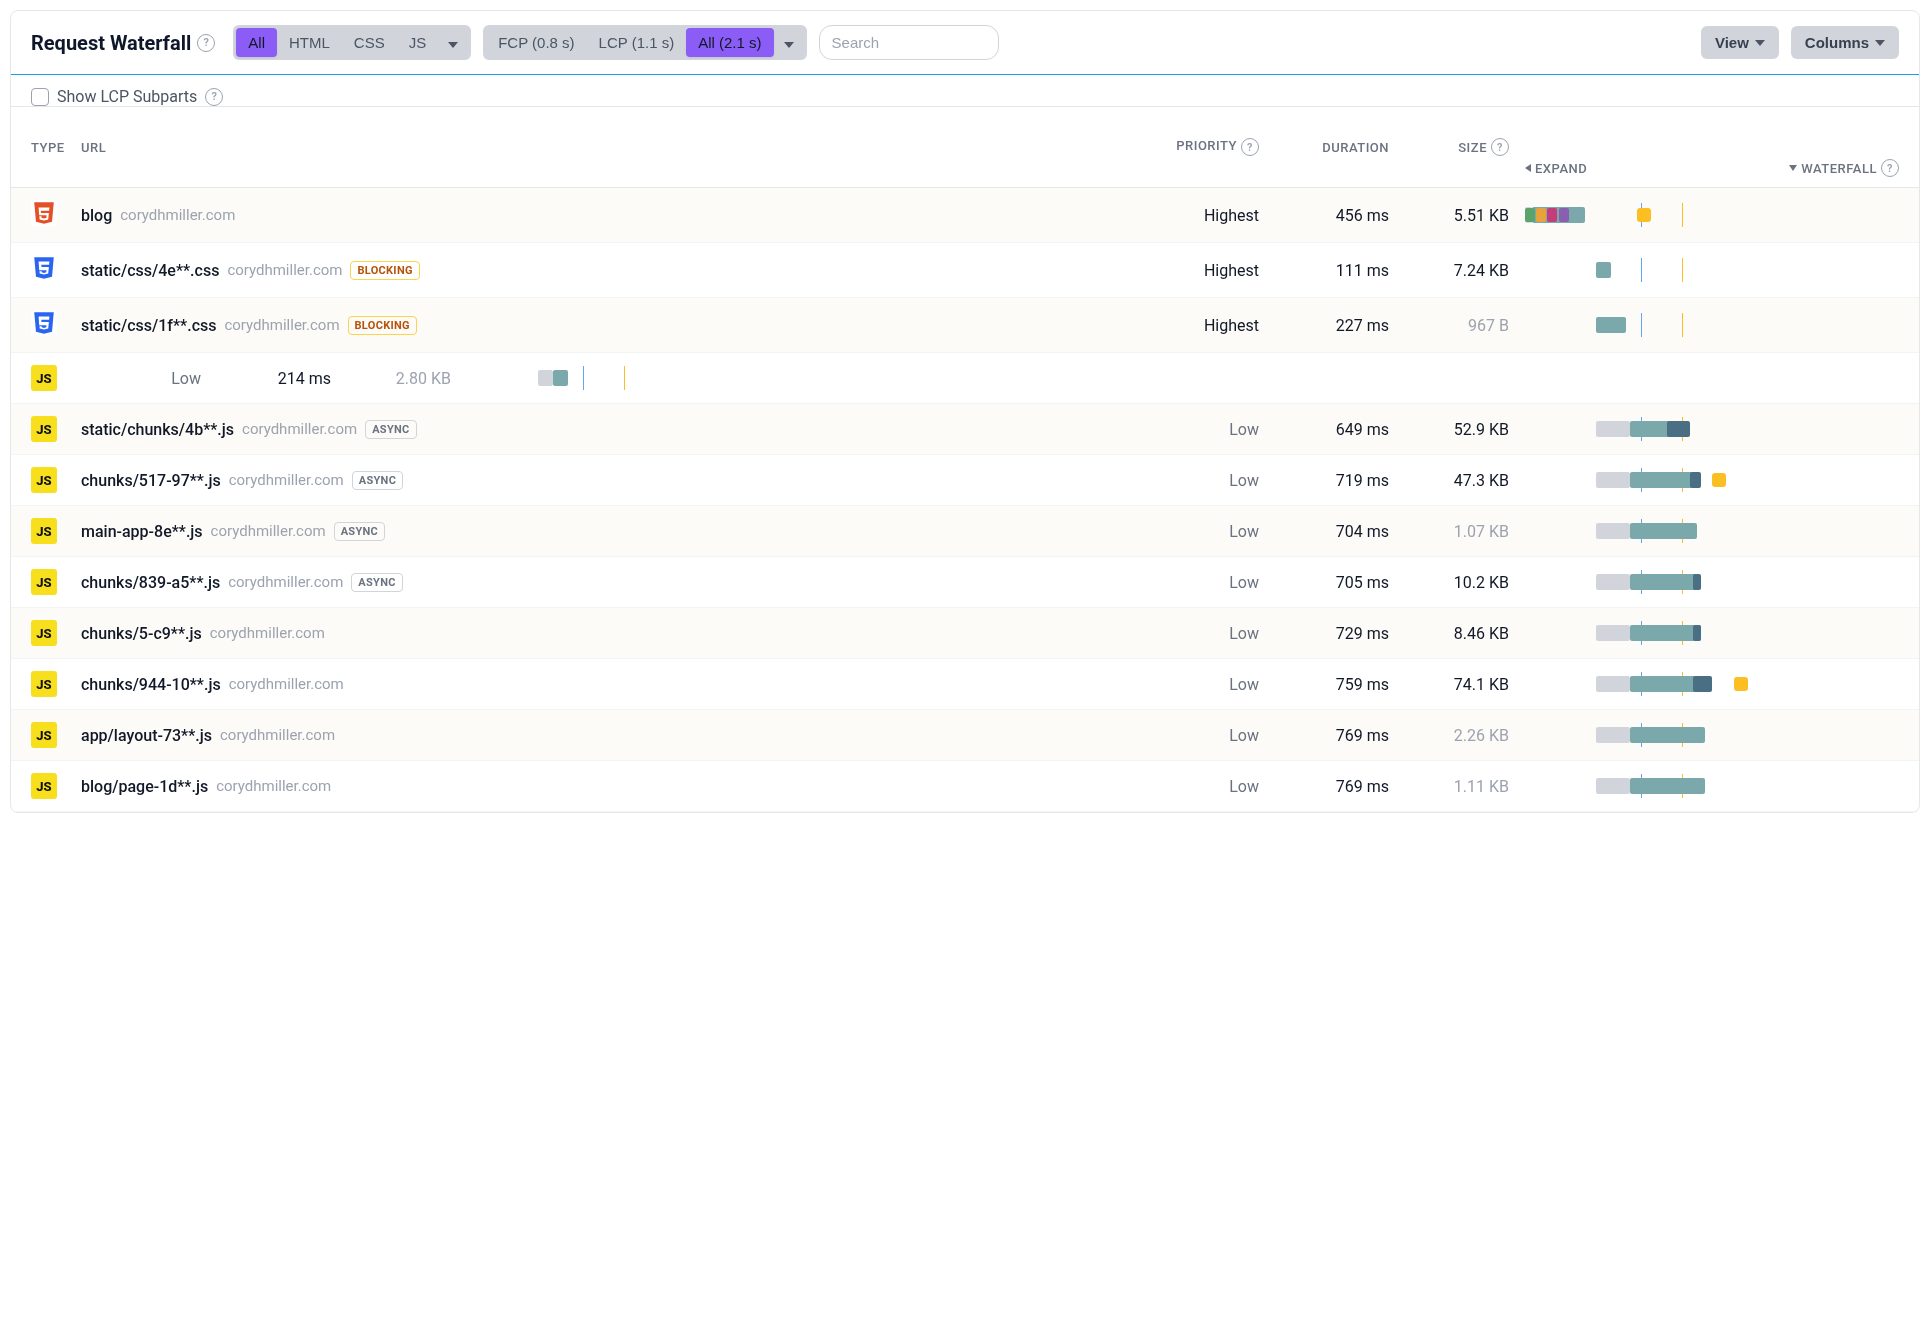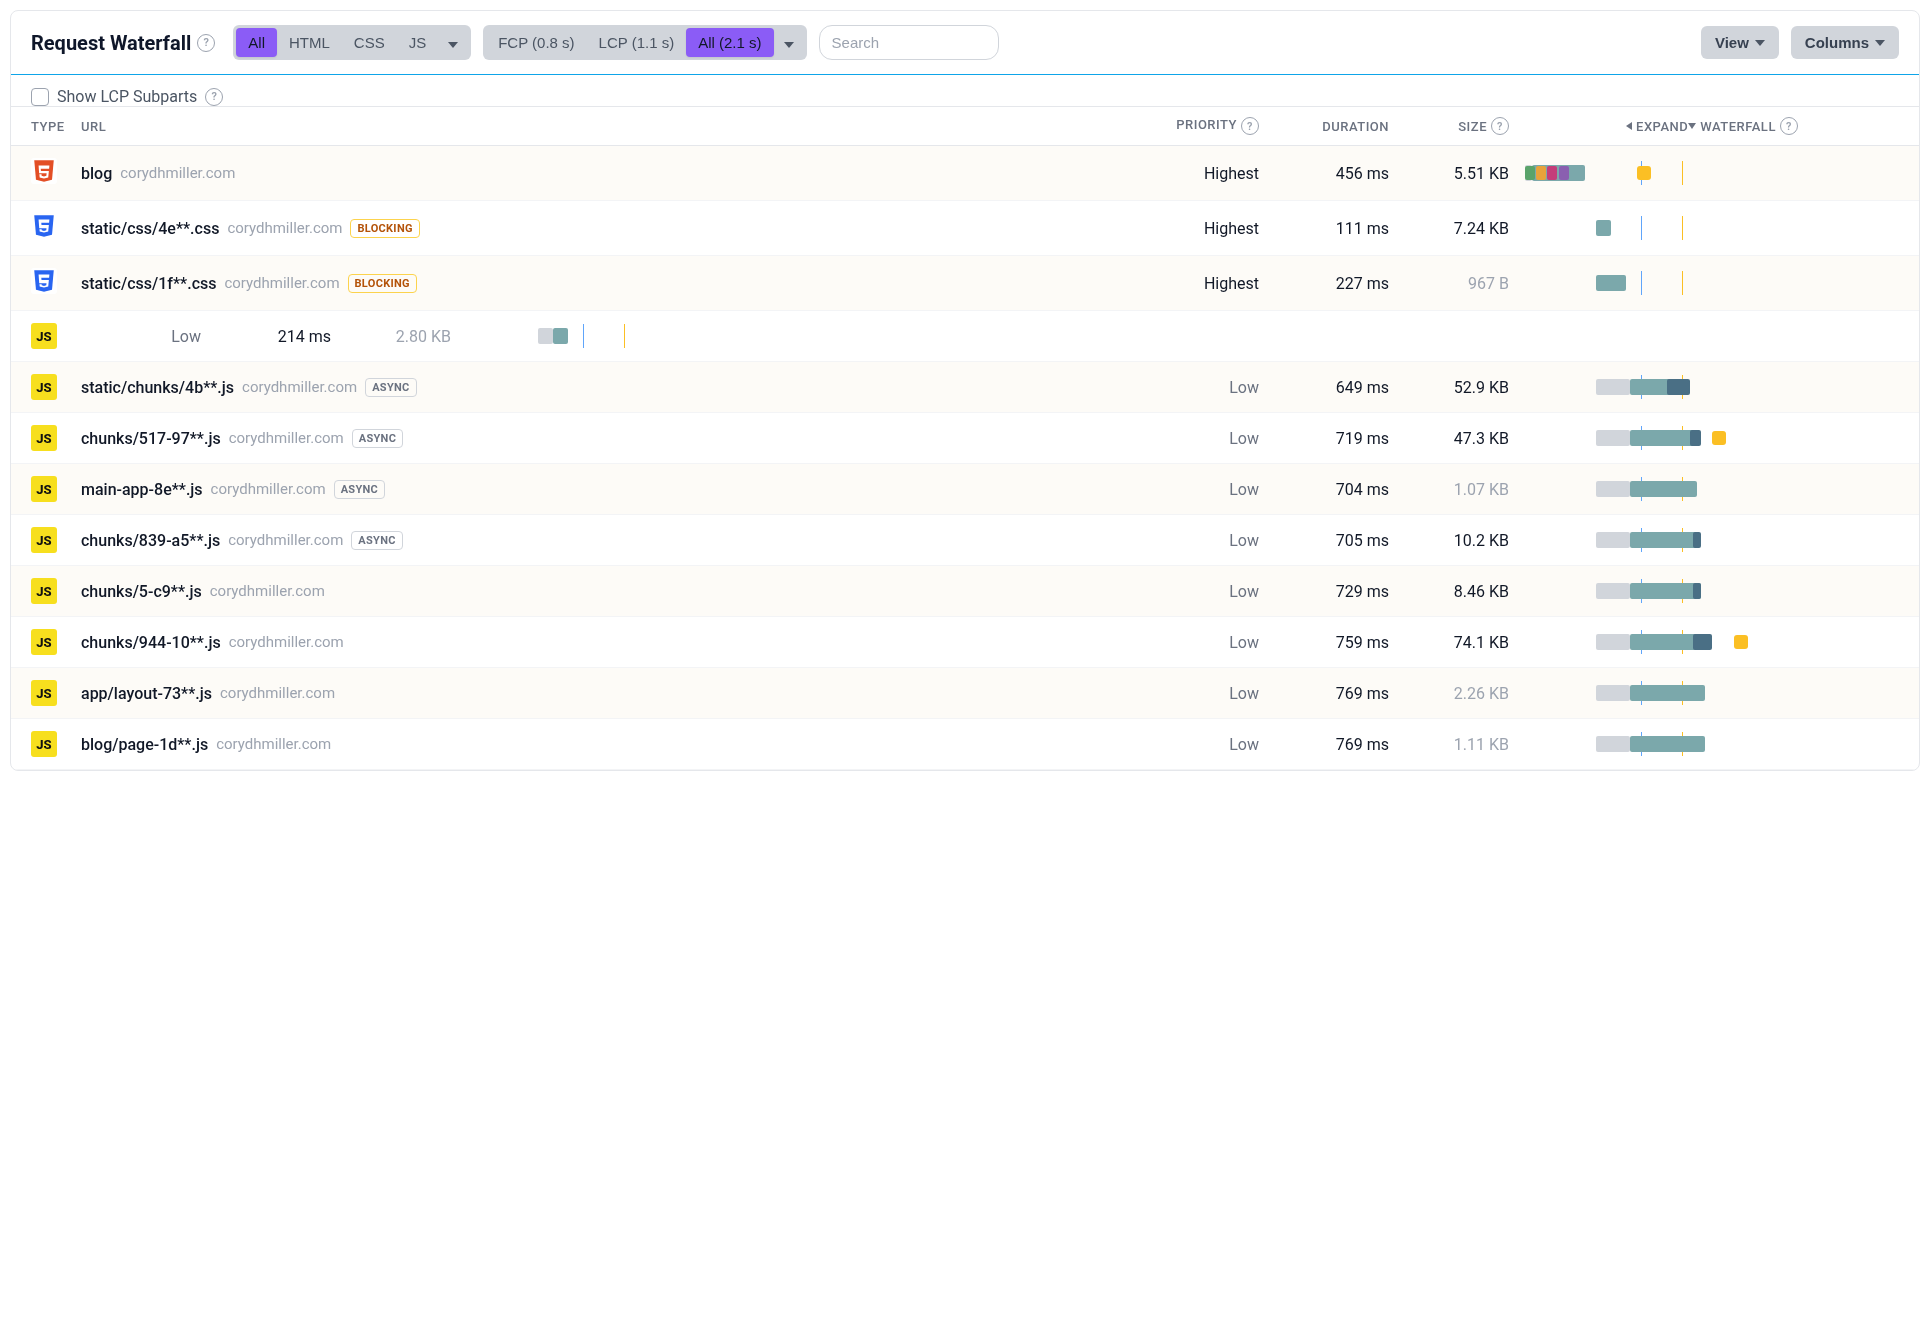--- a/index.html
+++ b/index.html
@@ -174,21 +174,21 @@
     color: #6b7280;
     font-weight: 500;
     align-items: center;
   }
   .col-type { width: 50px; }
   .col-url  { flex: 1; }
   .col-prio { width: 120px; text-align: right; display:flex; justify-content:flex-end; gap:4px; }
   .col-dur  { width: 130px; text-align: right; }
   .col-size { width: 120px; text-align: right; display:flex; justify-content:flex-end; align-items:center; gap:4px;}
   .col-wf   { width: 390px; padding-left: 16px; position: relative;}
-  .col-wf-head { display:flex; justify-content:center; }
+  .col-wf-head { display:flex; justify-content:space-between;margin-top:42px; }
   .expand-link { display:inline-flex; align-items:center; gap:4px; }
   .arrow-left { display:inline-block; width:0;height:0; border-top:4px solid transparent; border-bottom:4px solid transparent; border-right:6px solid #6b7280;}
   .arrow-down { display:inline-block; width:0;height:0; border-left:4px solid transparent; border-right:4px solid transparent; border-top:6px solid #6b7280;}
   .rows { }
   .row {
     display: flex;
     align-items: center;
     padding: 12px 20px;
     border-bottom: 1px solid #f3f4f6;
     font-size: 16px;

